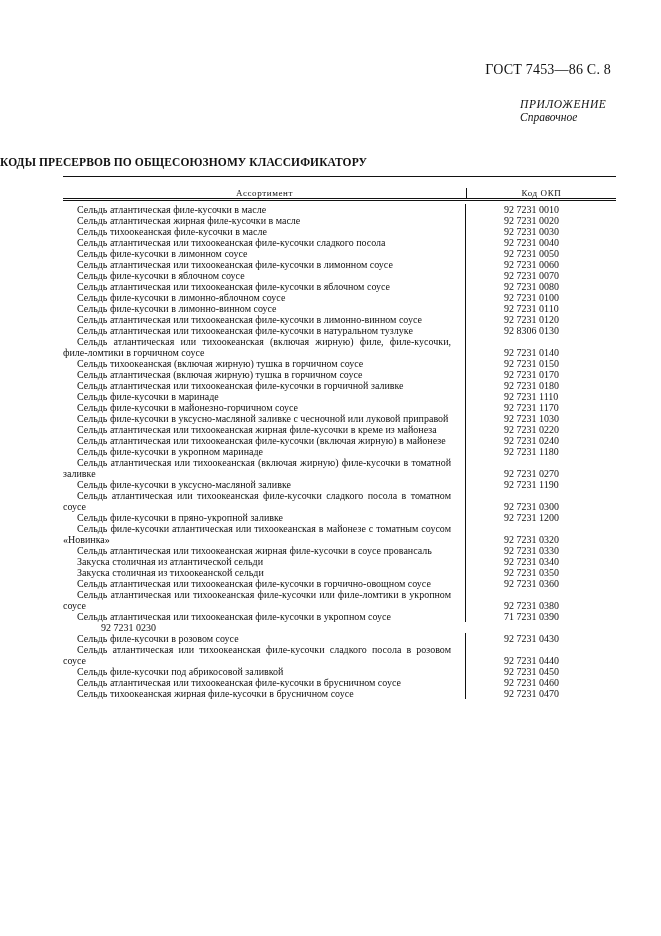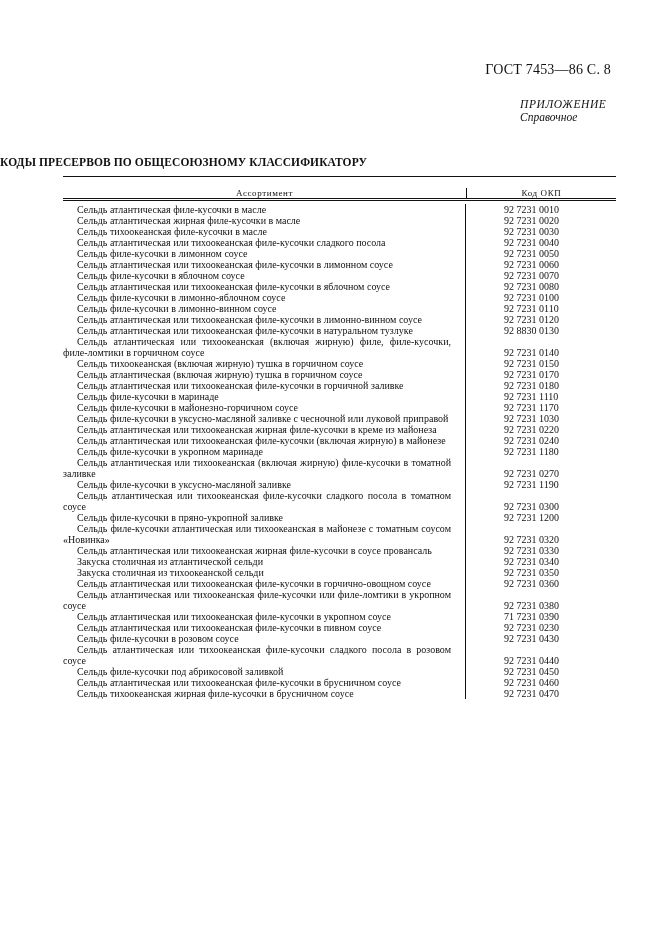--- a/index.html
+++ b/index.html
@@ -100,21 +100,21 @@
       <div class="row">
         <div class="cell-name">Сельдь филе-кусочки в лимонно-винном соусе</div>
         <div class="cell-code">92 7231 0110</div>
       </div>
       <div class="row">
         <div class="cell-name">Сельдь атлантическая или тихоокеанская филе-кусочки в лимонно-винном соусе</div>
         <div class="cell-code">92 7231 0120</div>
       </div>
       <div class="row">
         <div class="cell-name">Сельдь атлантическая или тихоокеанская филе-кусочки в натуральном тузлуке</div>
-        <div class="cell-code">92 8830 0130</div>
+        <div class="cell-code">92 8306 0130</div>
       </div>
       <div class="row">
         <div class="cell-name">Сельдь атлантическая или тихоокеанская (включая жирную) филе, филе-кусочки, филе-ломтики в горчичном соусе</div>
         <div class="cell-code">92 7231 0140</div>
       </div>
       <div class="row">
         <div class="cell-name">Сельдь тихоокеанская (включая жирную) тушка в горчичном соусе</div>
         <div class="cell-code">92 7231 0150</div>
       </div>
       <div class="row">
@@ -187,21 +187,20 @@
       </div>
       <div class="row">
         <div class="cell-name">Сельдь атлантическая или тихоокеанская филе-кусочки или филе-ломтики в укропном соусе</div>
         <div class="cell-code">92 7231 0380</div>
       </div>
       <div class="row">
         <div class="cell-name">Сельдь атлантическая или тихоокеанская филе-кусочки в укропном соусе</div>
         <div class="cell-code">71 7231 0390</div>
       </div>
       <div class="row">
-        <div class="cell-name">Сельдь атлантическая или тихоокеанская филе-кусочки в пивном соусе</div>
         <div class="cell-code">92 7231 0230</div>
       </div>
       <div class="row">
         <div class="cell-name">Сельдь филе-кусочки в розовом соусе</div>
         <div class="cell-code">92 7231 0430</div>
       </div>
       <div class="row">
         <div class="cell-name">Сельдь атлантическая или тихоокеанская филе-кусочки сладкого посола в розовом соусе</div>
         <div class="cell-code">92 7231 0440</div>
       </div>

